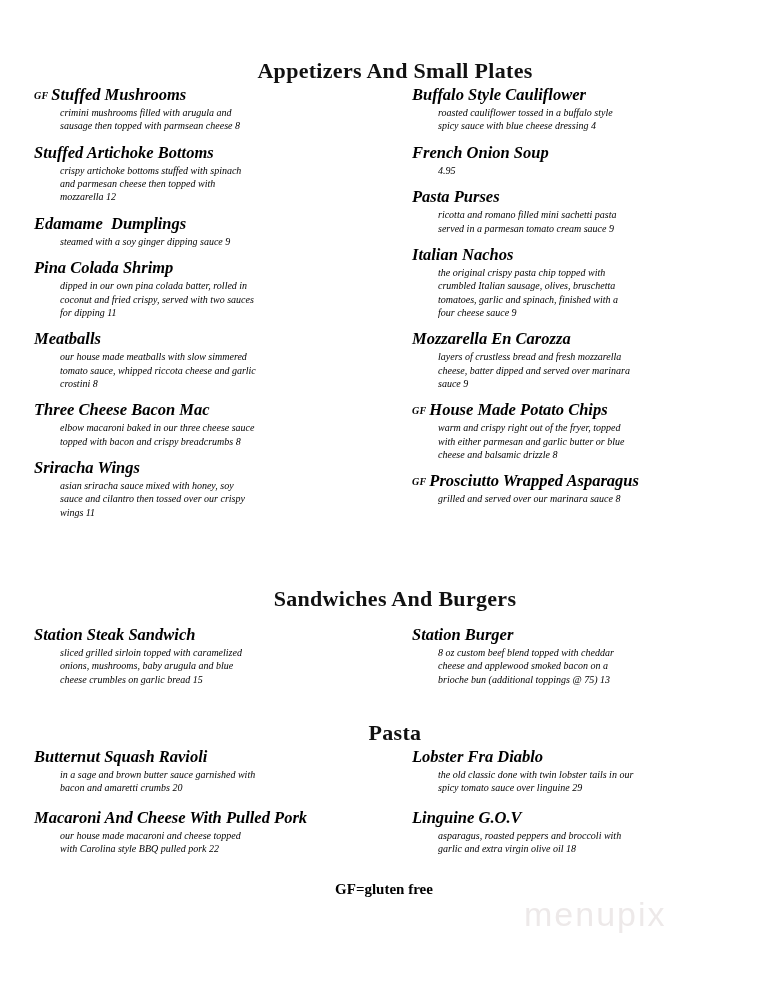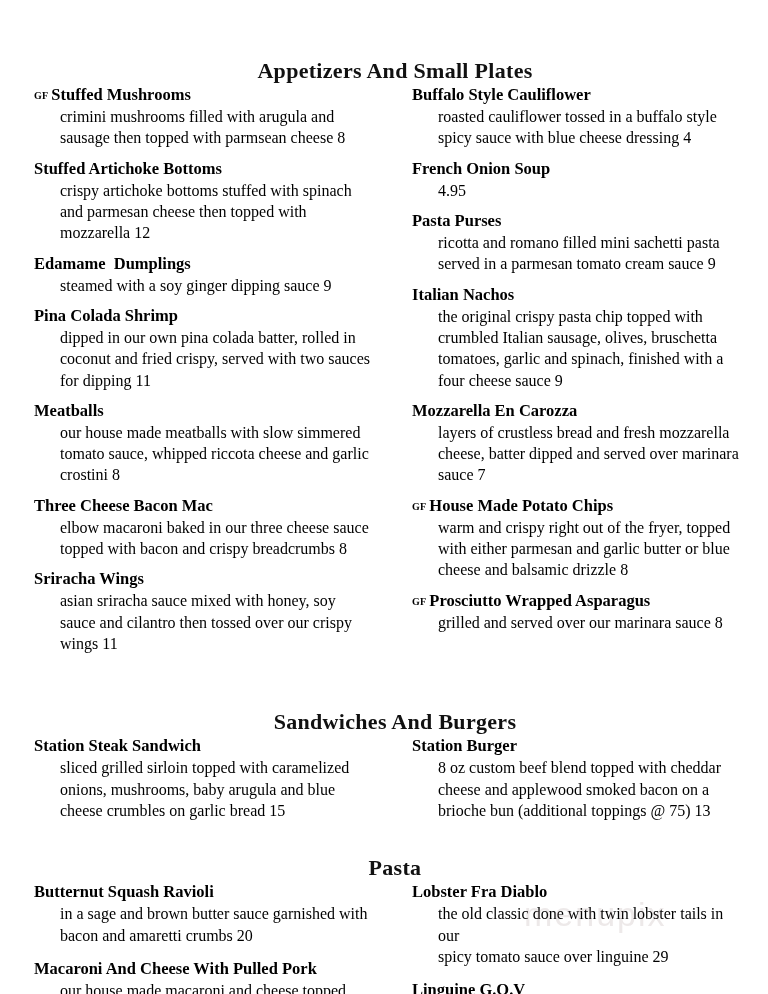--- a/index.html
+++ b/index.html
@@ -40,55 +40,55 @@
   .section-title {
     text-align: center;
     font-family: "Liberation Serif", "DejaVu Serif", serif;
     font-weight: bold;
     font-size: 22px;
     letter-spacing: 0.3px;
     color: #111111;
     padding-left: 22px;
   }
   .section-title.appetizers { margin: 0; padding-top: 58px; }
-  .section-title.sandwiches { margin: 0; padding-top: 28px; }
+  .section-title.sandwiches { margin: 12px; padding-top: 28px; }
   .section-title.pasta      { margin: 0; padding-top: 24px; }
 
   
   .columns {
     display: flex;
     flex-direction: row;
     align-items: flex-start;
   }
   .col {
     box-sizing: border-box;
   }
   .col.left  { width: 390px; padding-left: 34px; padding-right: 8px; }
   .col.right { width: 378px; padding-left: 22px; padding-right: 25px; }
 
   
-  .item { margin-bottom: 9px; }
+  .item { margin-bottom: 9px; font-style: italic; }
   .item:last-child { margin-bottom: 0; }
 
   .item-name {
     font-weight: bold;
     font-size: 16.5px;
     line-height: 1.28;
     white-space: pre;
     color: #000;
   }
   .gf-tag {
     font-size: 10px;
     font-weight: bold;
     vertical-align: 1px;
     letter-spacing: 0.2px;
     margin-right: 3px;
   }
   .item-desc {
-    font-size: 16px;
+    font-size: 10px;
     line-height: 1.33;
     margin-left: 26px;
     margin-top: 1px;
     white-space: pre-line;
     color: #000;
   }
 
   
   .appetizers-block .item { margin-bottom: 9px; }
   .sandwich-block .item  { margin-bottom: 0; }
@@ -188,21 +188,21 @@
         <div class="item-desc">the original crispy pasta chip topped with
 crumbled Italian sausage, olives, bruschetta
 tomatoes, garlic and spinach, finished with a
 four cheese sauce  9</div>
       </div>
 
       <div class="item">
         <div class="item-name"><span>Mozzarella En Carozza</span></div>
         <div class="item-desc">layers of crustless bread and fresh mozzarella
 cheese, batter dipped and served over marinara
-sauce  7</div>
+sauce  9</div>
       </div>
 
       <div class="item">
         <div class="item-name"><span class="gf-tag">GF</span><span>House Made Potato Chips</span></div>
         <div class="item-desc">warm and crispy right out of the fryer, topped
 with either parmesan and garlic butter or blue
 cheese and balsamic drizzle  8</div>
       </div>
 
       <div class="item">

